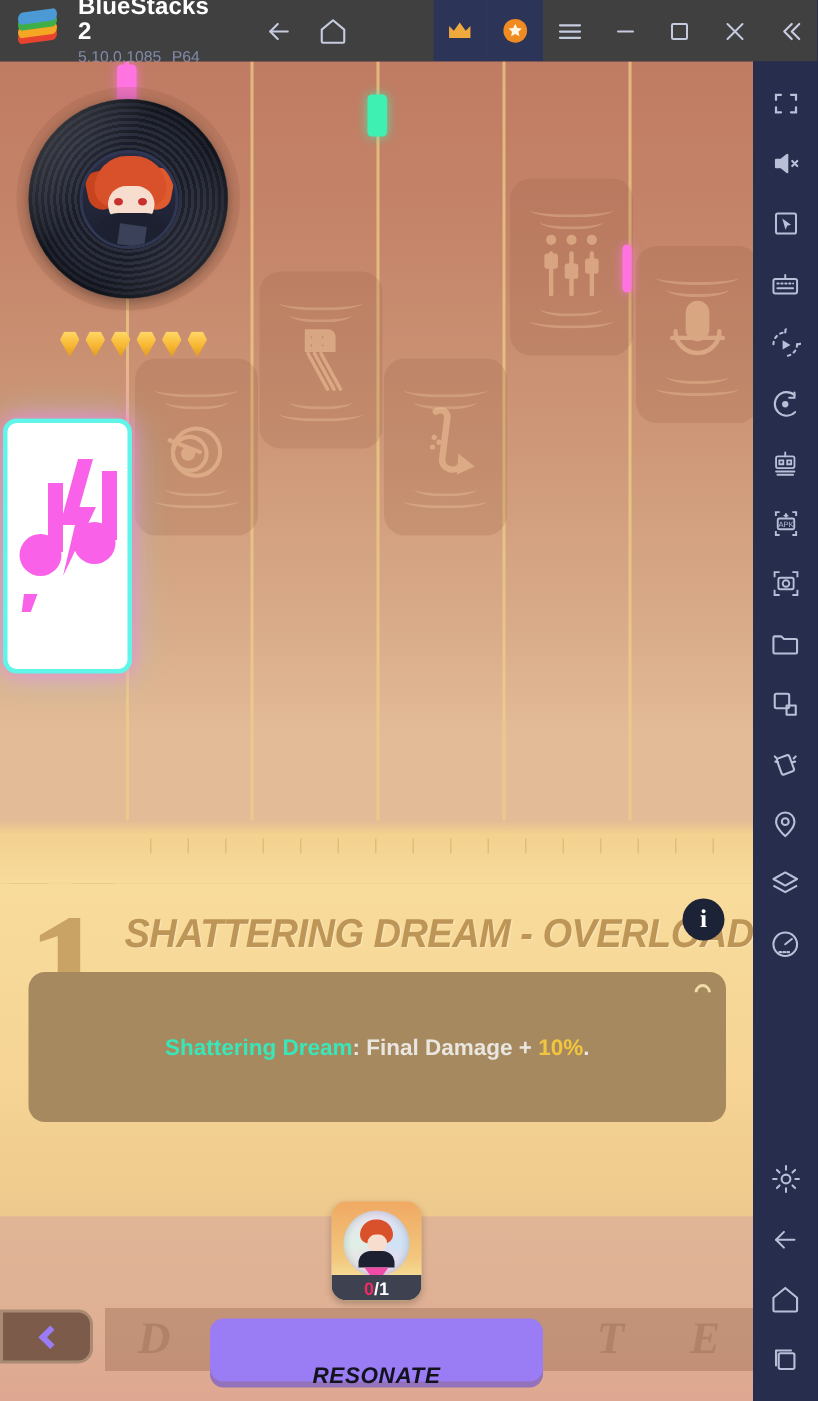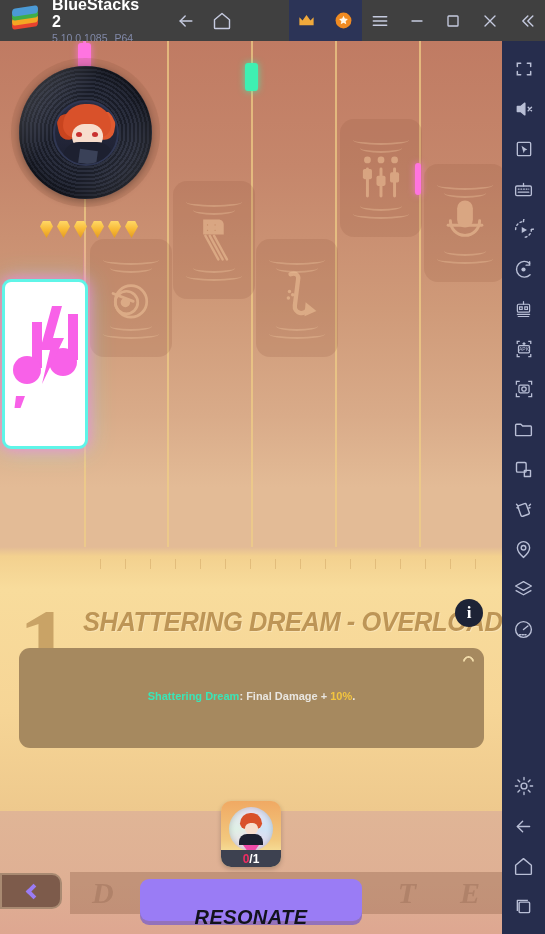--- a/index.html
+++ b/index.html
@@ -181,21 +181,21 @@
     position: absolute; left: 19px; top: 59px; width: 465px; height: 100px;
     background: #a6895f; border-radius: 11px;
   }
   .desc-box .corner {
     position: absolute; right: 10px; top: 8px; width: 11px; height: 11px;
     border-radius: 50%; border: 2px solid #f1dba9; border-right-color: transparent; border-bottom-color: transparent;
     transform: rotate(45deg);
   }
   .desc-text {
     position: absolute; left: 0; right: 0; top: 42px; text-align: center;
-    font-size: 11px; font-weight: bold; color: #e9e6e0;
+    font-size: 15px; font-weight: bold; color: #e9e6e0;
   }
   .desc-text .hl-green { color: #39e6b8; }
   .desc-text .hl-amber { color: #f3c53f; }
 
   
   .bottom {
     position: absolute; left: 0; top: 770px; width: 502px; height: 123px;
     background: linear-gradient(180deg,#e0b596 0%, #dfb094 55%, #dea791 100%);
   }
   .itemcard {
@@ -229,21 +229,21 @@
   .itemcard .countbar b { color: #ef2d62; }
 
   .resonate {
     position: absolute; left: 140px; top: 838px; width: 222px; height: 42px;
     background: #9a7cf5; border-radius: 9px;
     box-shadow: 0 4px 0 rgba(122,96,200,.75);
     display: flex; align-items: center; justify-content: center;
     cursor: pointer;
   }
   .resonate span {
-    font-size: 20px; font-weight: bold; font-style: italic; color: #12131c;
+    font-size: 15px; font-weight: bold; font-style: italic; color: #12131c;
     letter-spacing: .4px;
     margin-top: 34px;
   }
 
   .watermark-bar {
     position: absolute; left: 70px; bottom: 20px; width: 432px; height: 42px;
     background: rgba(150,104,80,.40);
   }
   .watermark-bar .wm {
     position: absolute; top: 0; left: 0; width: 100%; height: 100%;

